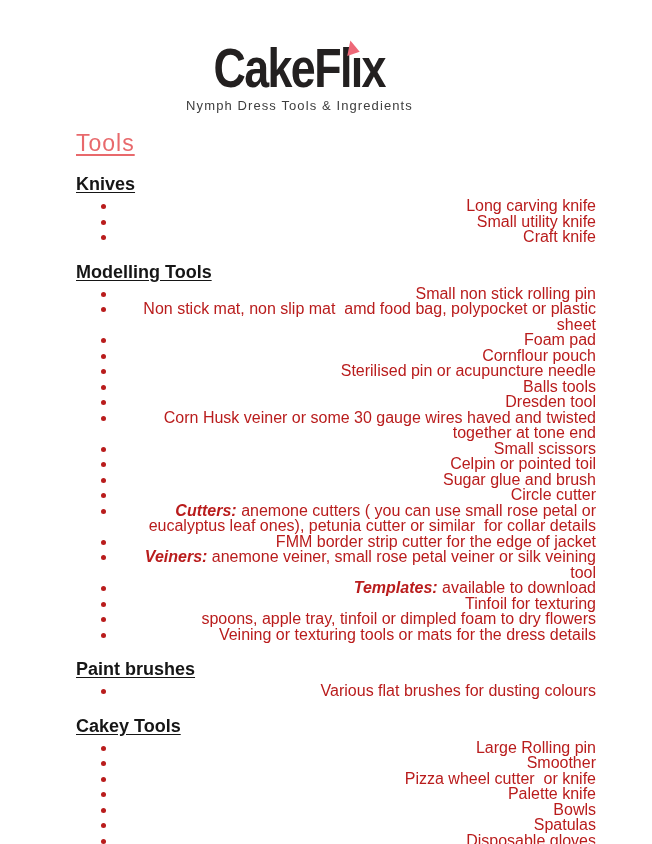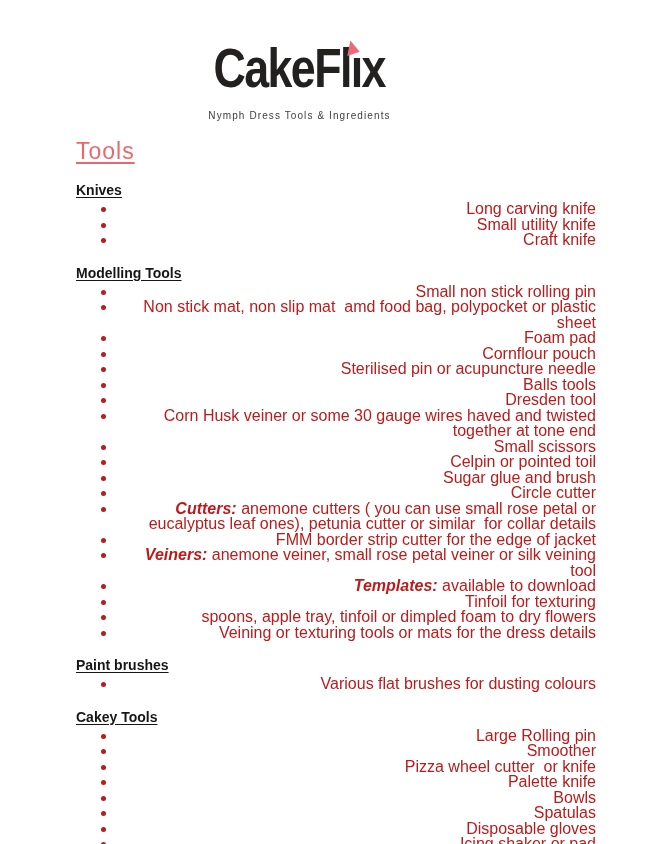--- a/index.html
+++ b/index.html
@@ -30,39 +30,39 @@
   .logo-tri{
     position:absolute;
     left:-3px;top:2px;
     width:0;height:0;
     border-left:14px solid #ee6878;
     border-top:8px solid transparent;
     border-bottom:8px solid transparent;
     transform:rotate(14deg);
   }
   .subtitle{
-    margin-top:14px;
-    font-size:10px;
+    margin-top:2px;
+    font-size:13px;
     letter-spacing:1.1px;
     color:#3d3d3d;
   }
   
   .content{margin-left:76px;width:520px;}
   .tools-title{
     display:inline-block;
     margin-top:17px;
     font-size:23px;
     letter-spacing:1px;
     color:#e8696c;
     text-decoration:underline;
     text-underline-offset:3px;
   }
   .section{margin-top:17px;}
   .section-heading{
-    font-size:14px;
+    font-size:18px;
     font-weight:bold;
     color:#161616;
     text-decoration:underline;
     text-underline-offset:2px;
     margin:0 0 3px 0;
   }
   ul.items{
     margin:0;
     padding:0 0 0 41px;
     list-style:disc outside;

